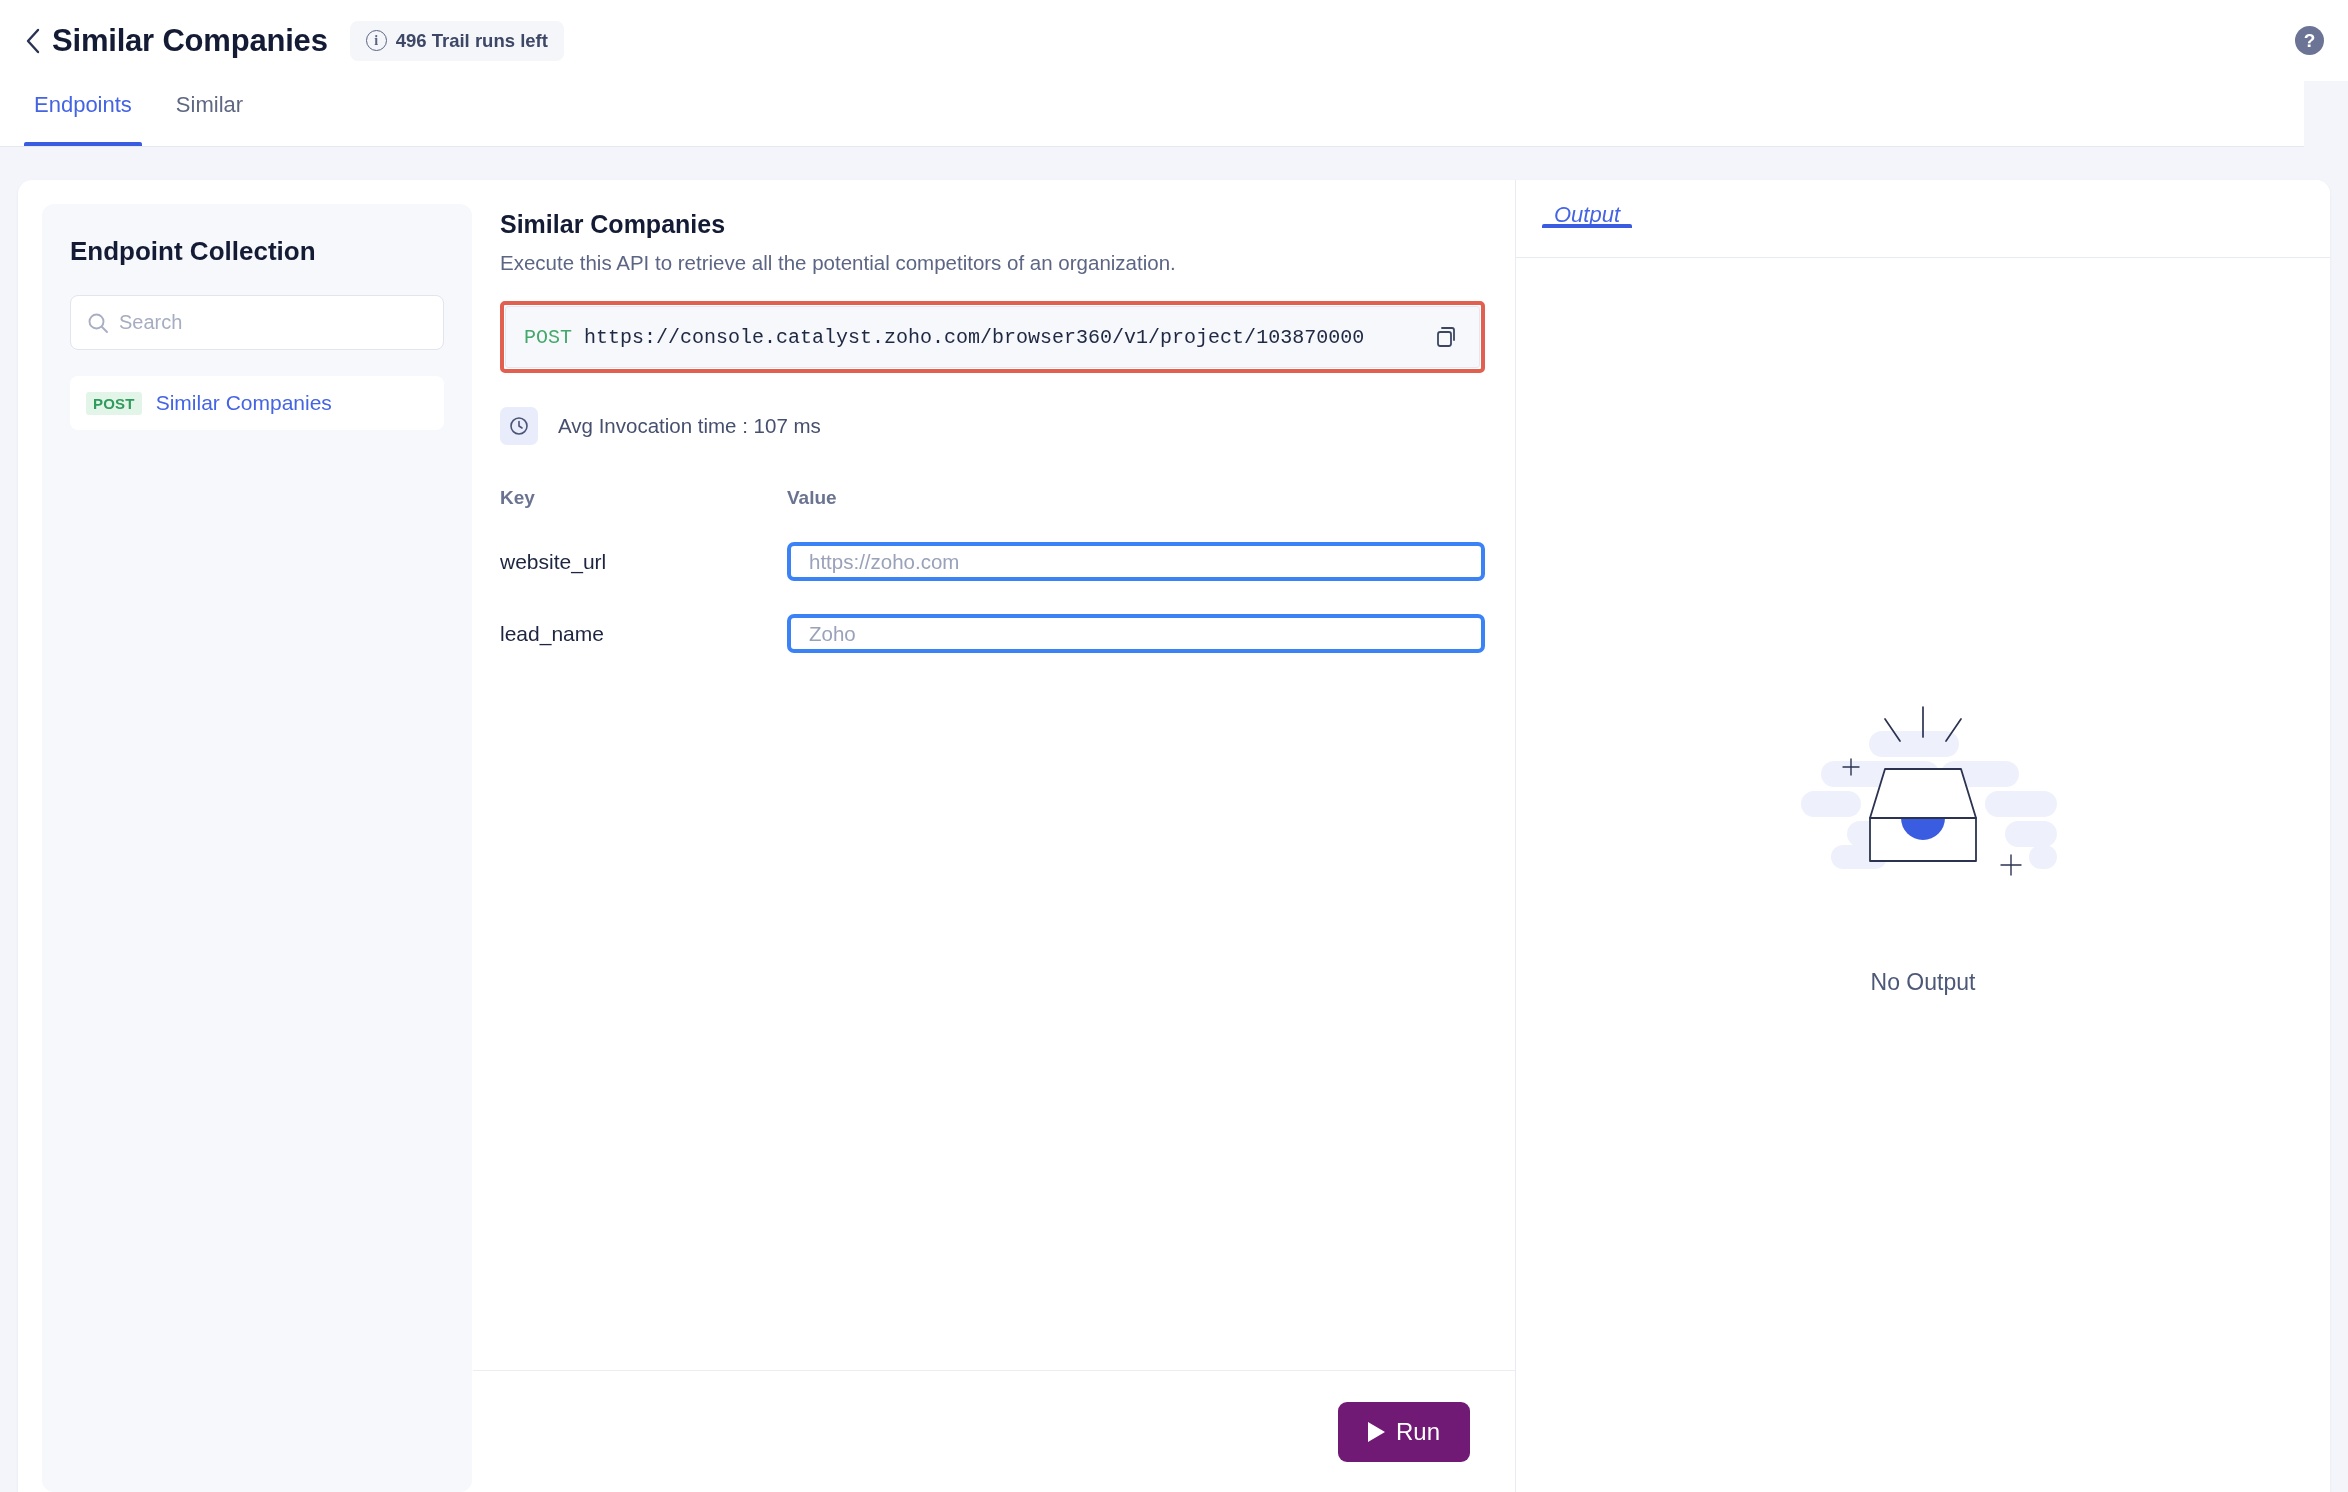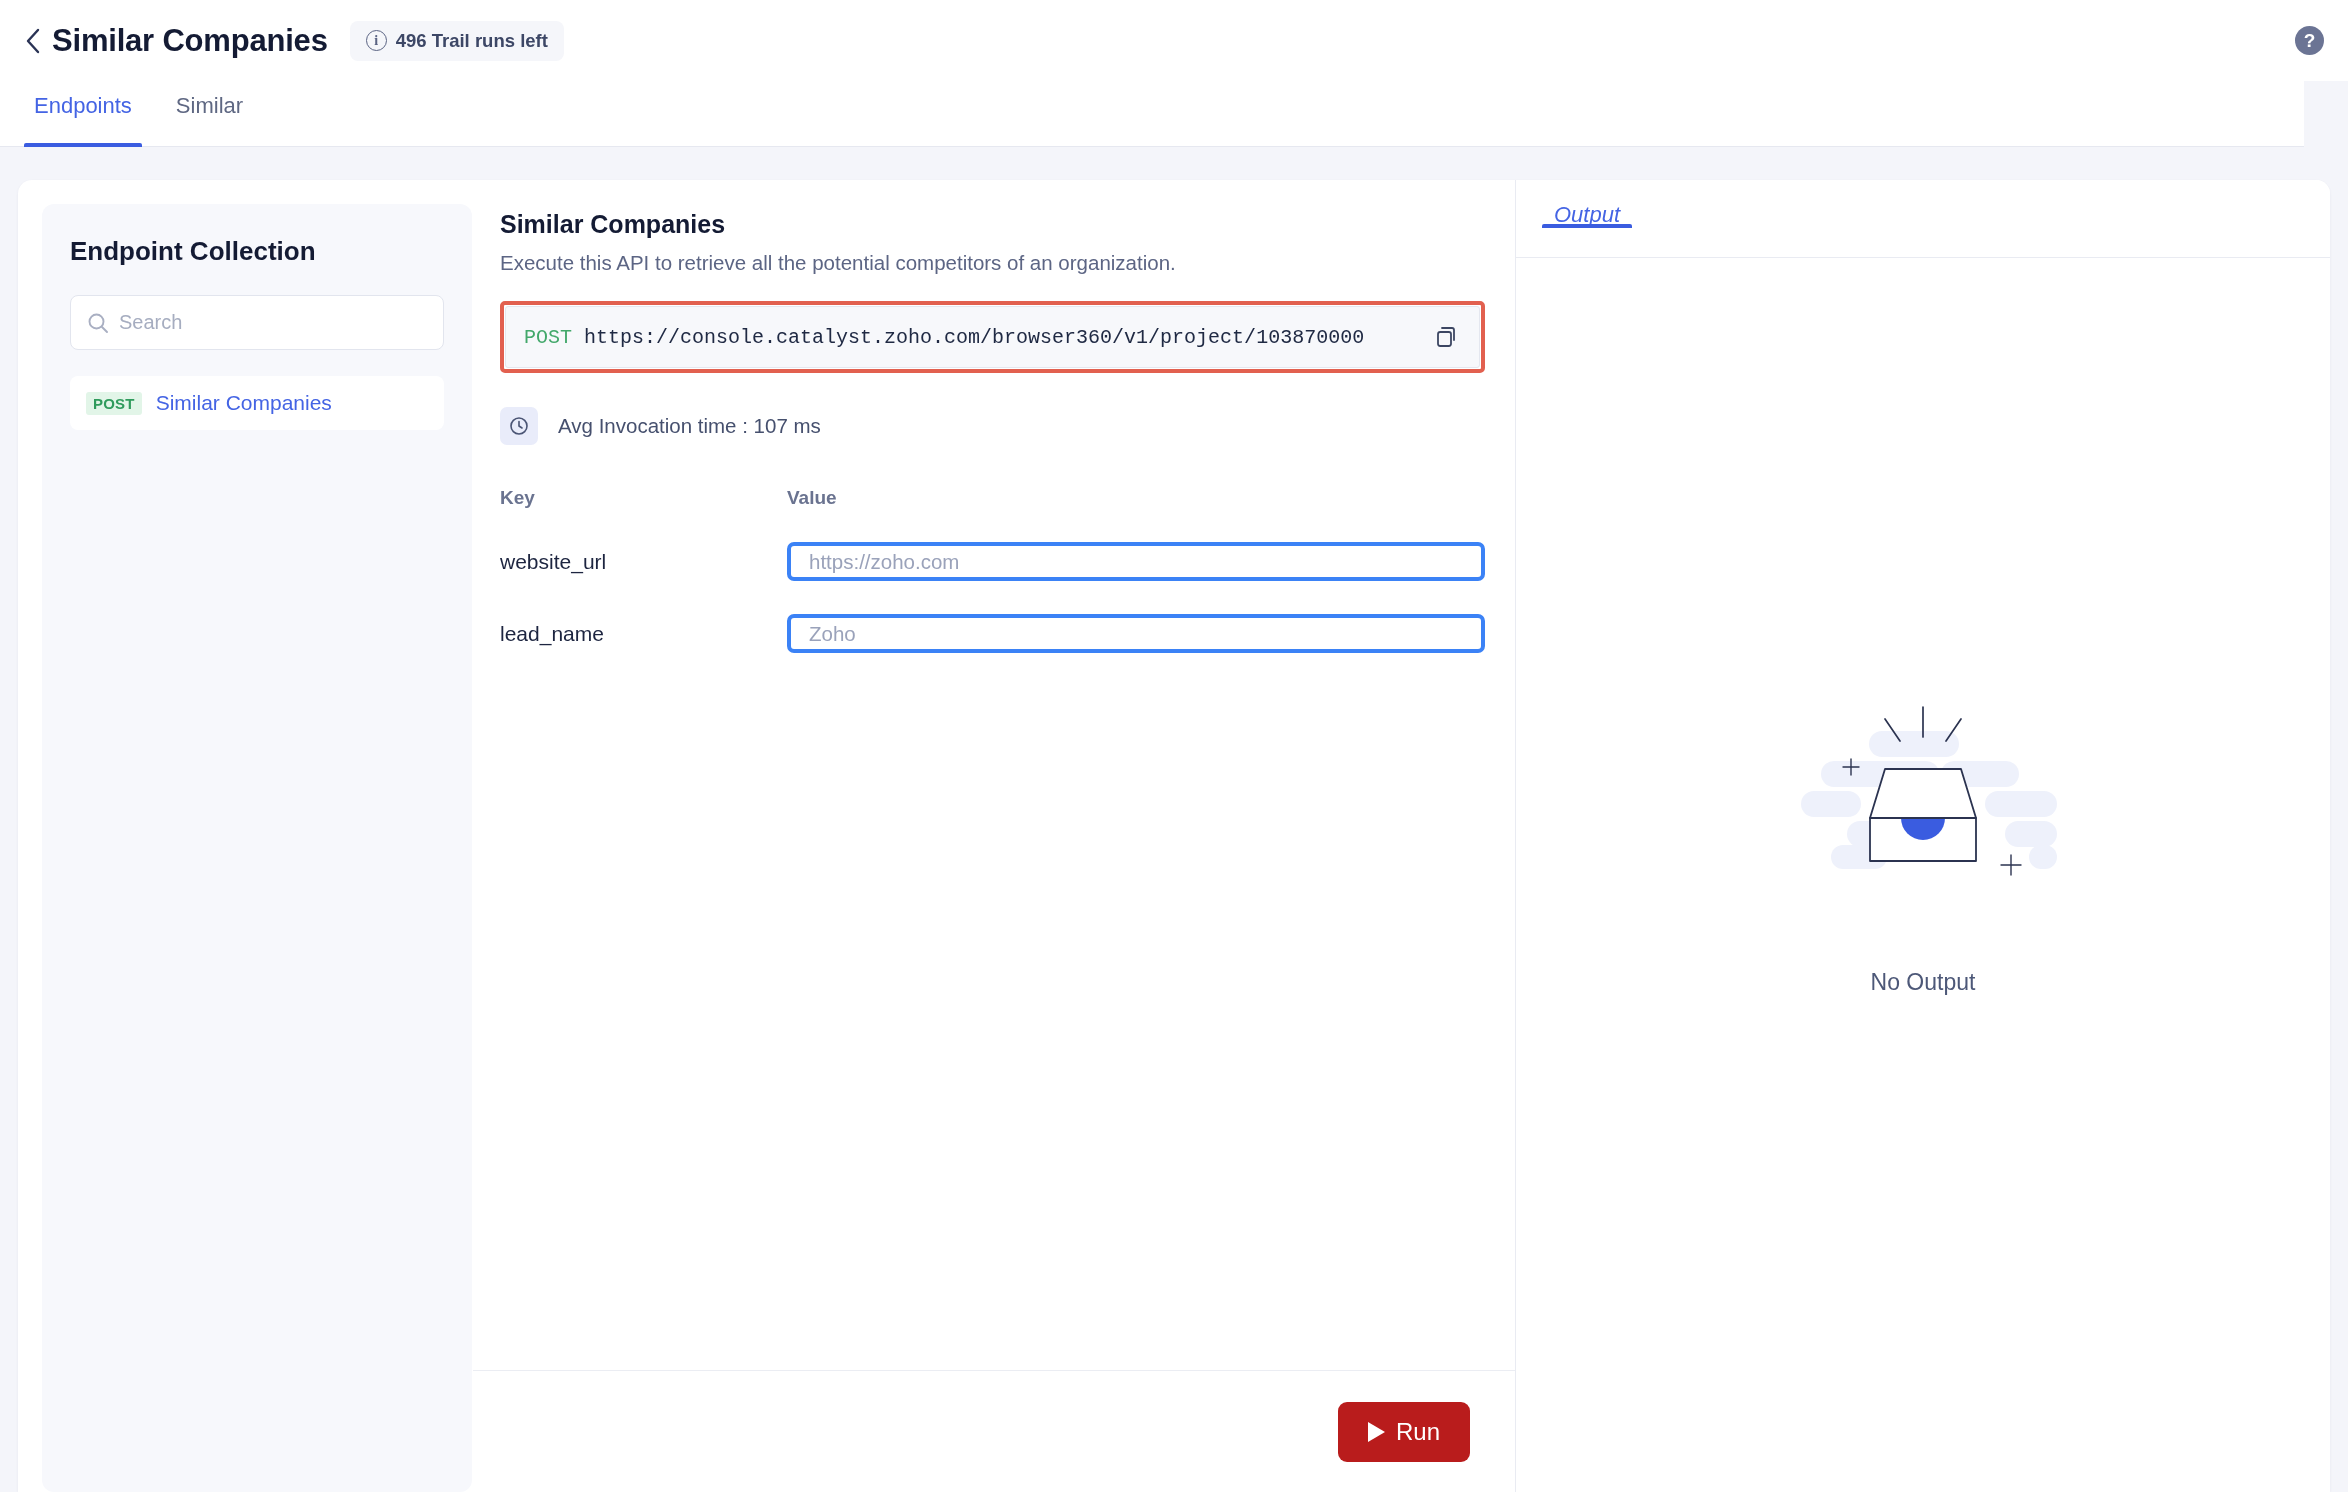--- a/index.html
+++ b/index.html
@@ -76,21 +76,21 @@
   }
 
   
   .tabstrip {
     position: absolute;
     left: 0; top: 81px;
     width: 2304px; height: 66px;
     background: #ffffff;
     border-bottom: 1px solid #e6e8f0;
     display: flex;
-    align-items: center;
+    align-items: flex-end;
     padding-left: 12px;
   }
   .tab {
     position: relative;
     height: 66px;
     padding: 0 22px;
     display: flex; align-items: flex-start;
     padding-top: 12px;
     font-size: 22px;
     color: #5f6883;
@@ -315,21 +315,21 @@
     left: 455px; bottom: 0;
     width: 1042px; height: 122px;
     background: #ffffff;
     border-top: 1px solid #ebedf3;
     display: flex;
     align-items: center;
     justify-content: flex-end;
     padding-right: 45px;
   }
   .run-btn {
-    background: #b91c1c;
+    background: #701a75;
     color: #ffffff;
     border: none;
     border-radius: 9px;
     height: 60px;
     padding: 0 30px;
     display: flex;
     align-items: center;
     gap: 11px;
     font-family: "Liberation Sans", sans-serif;
     font-size: 24px;

